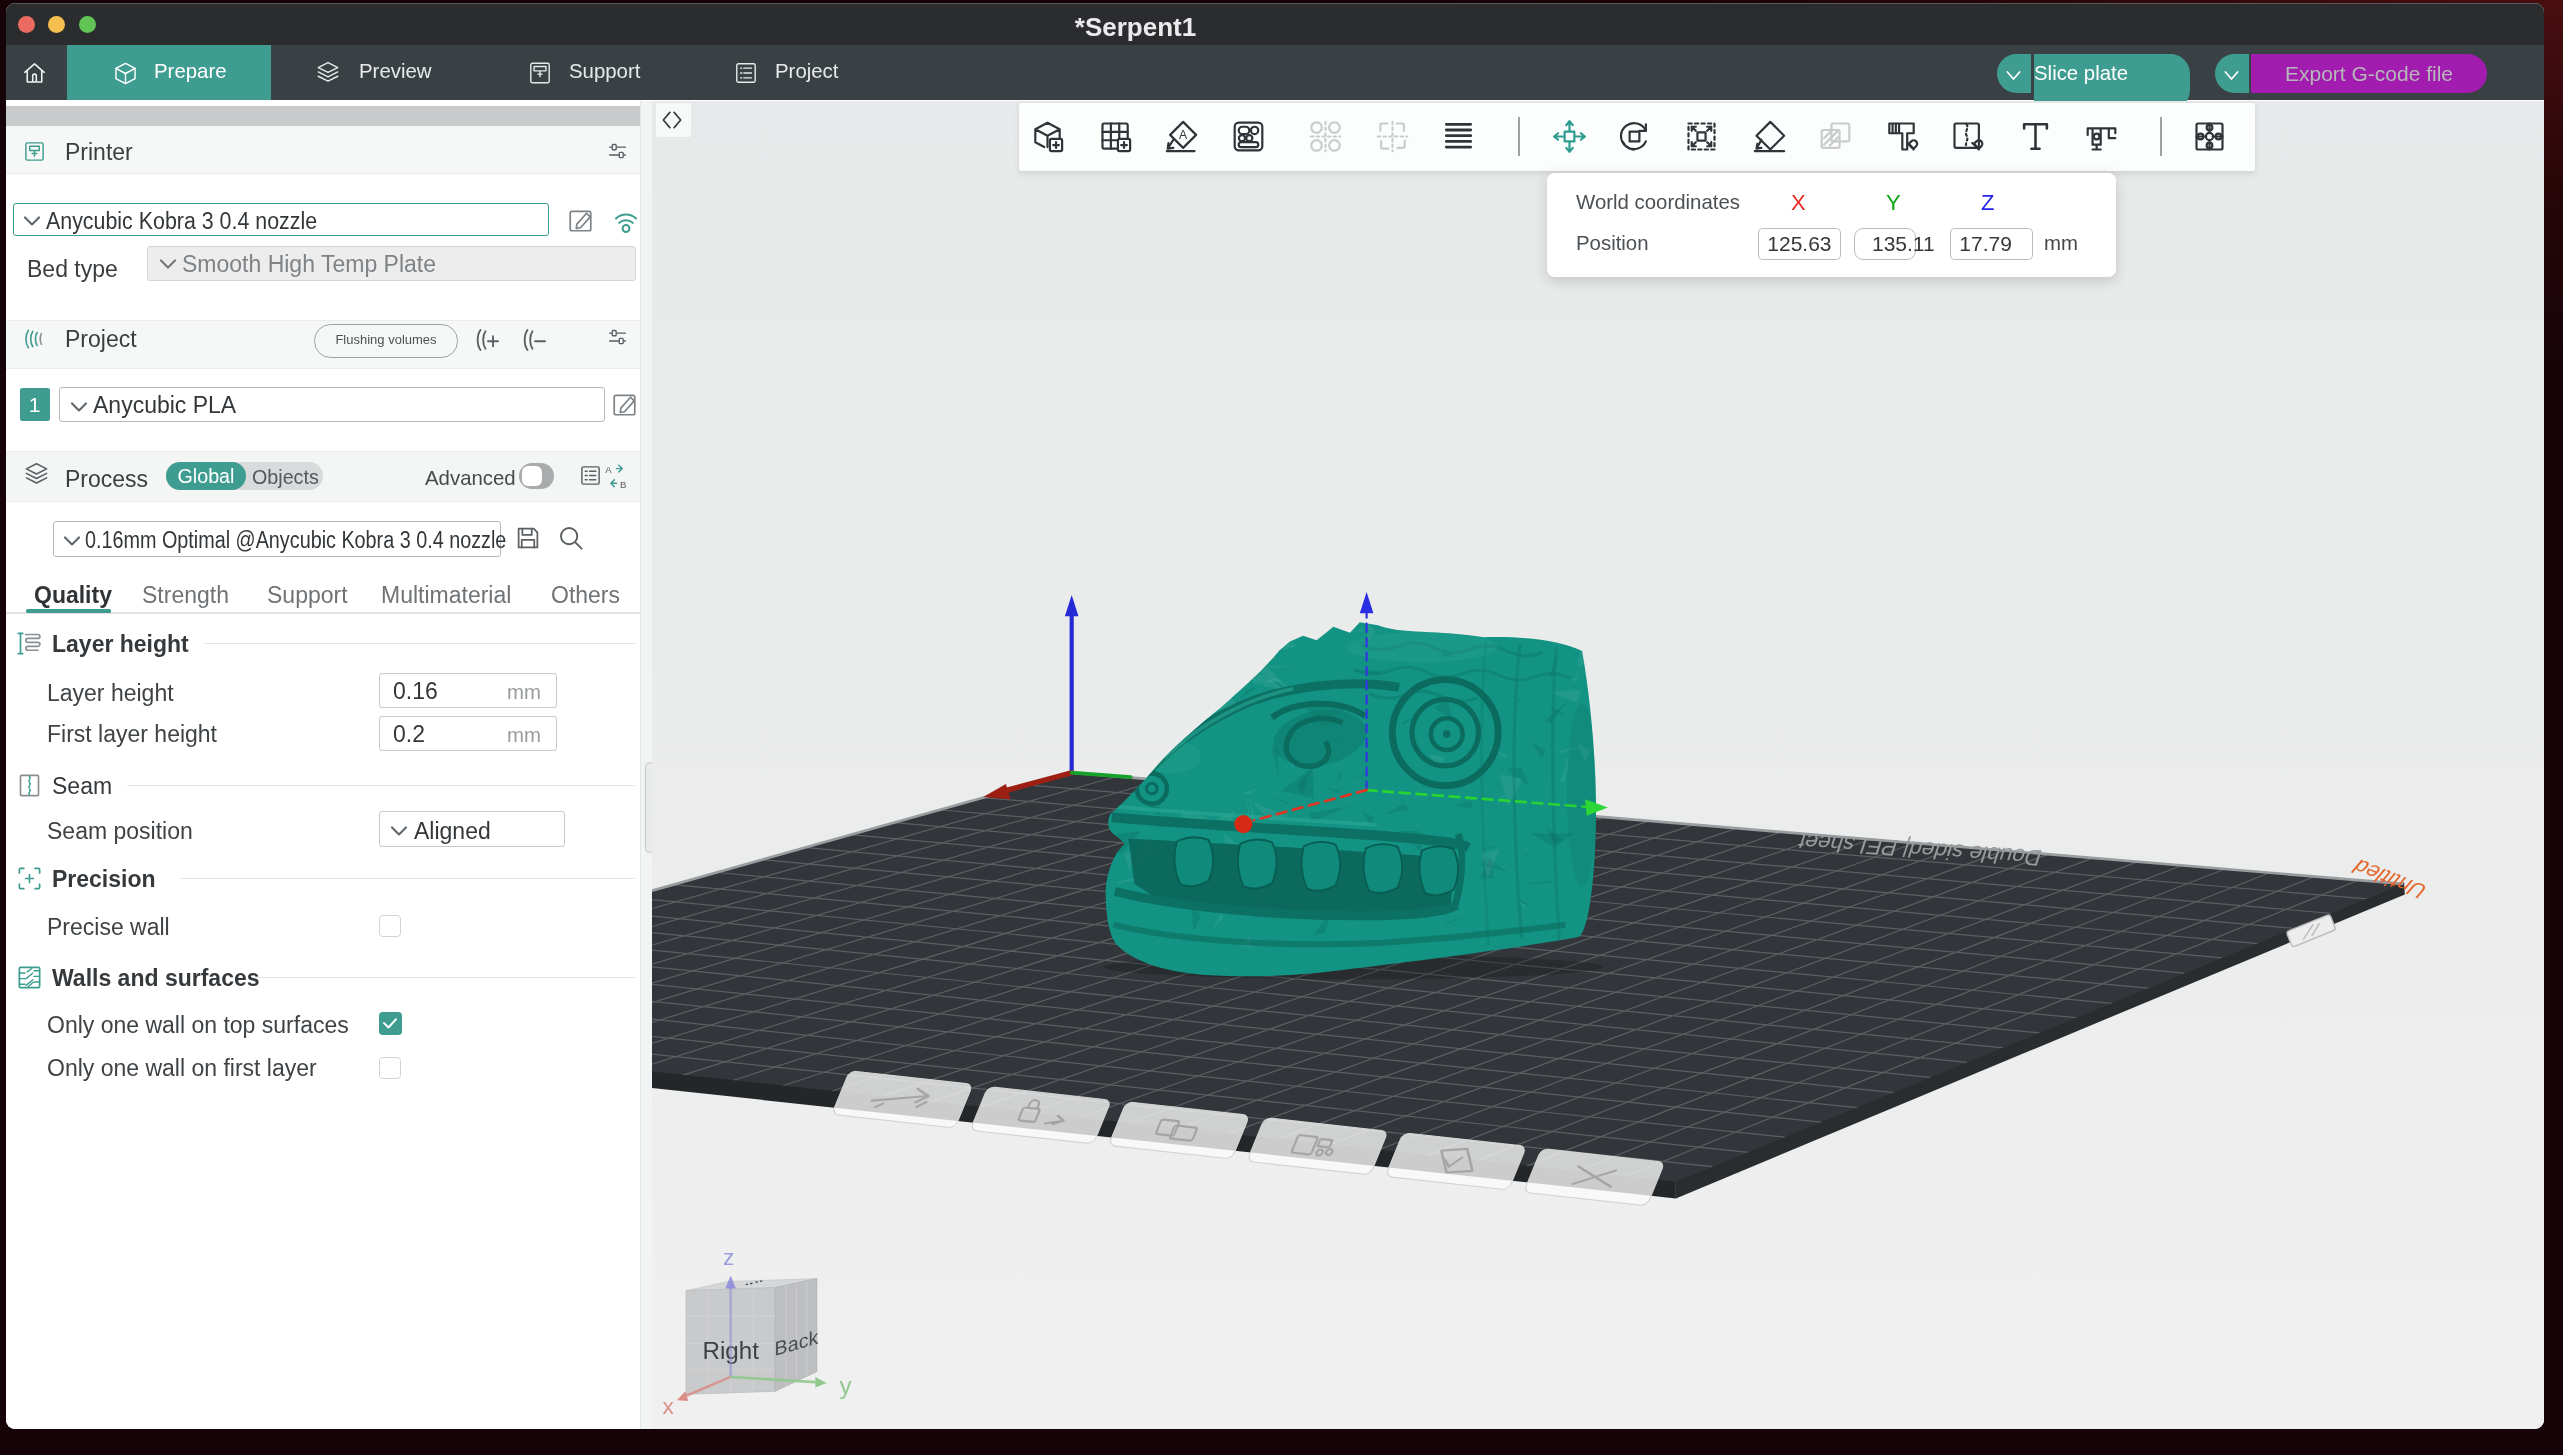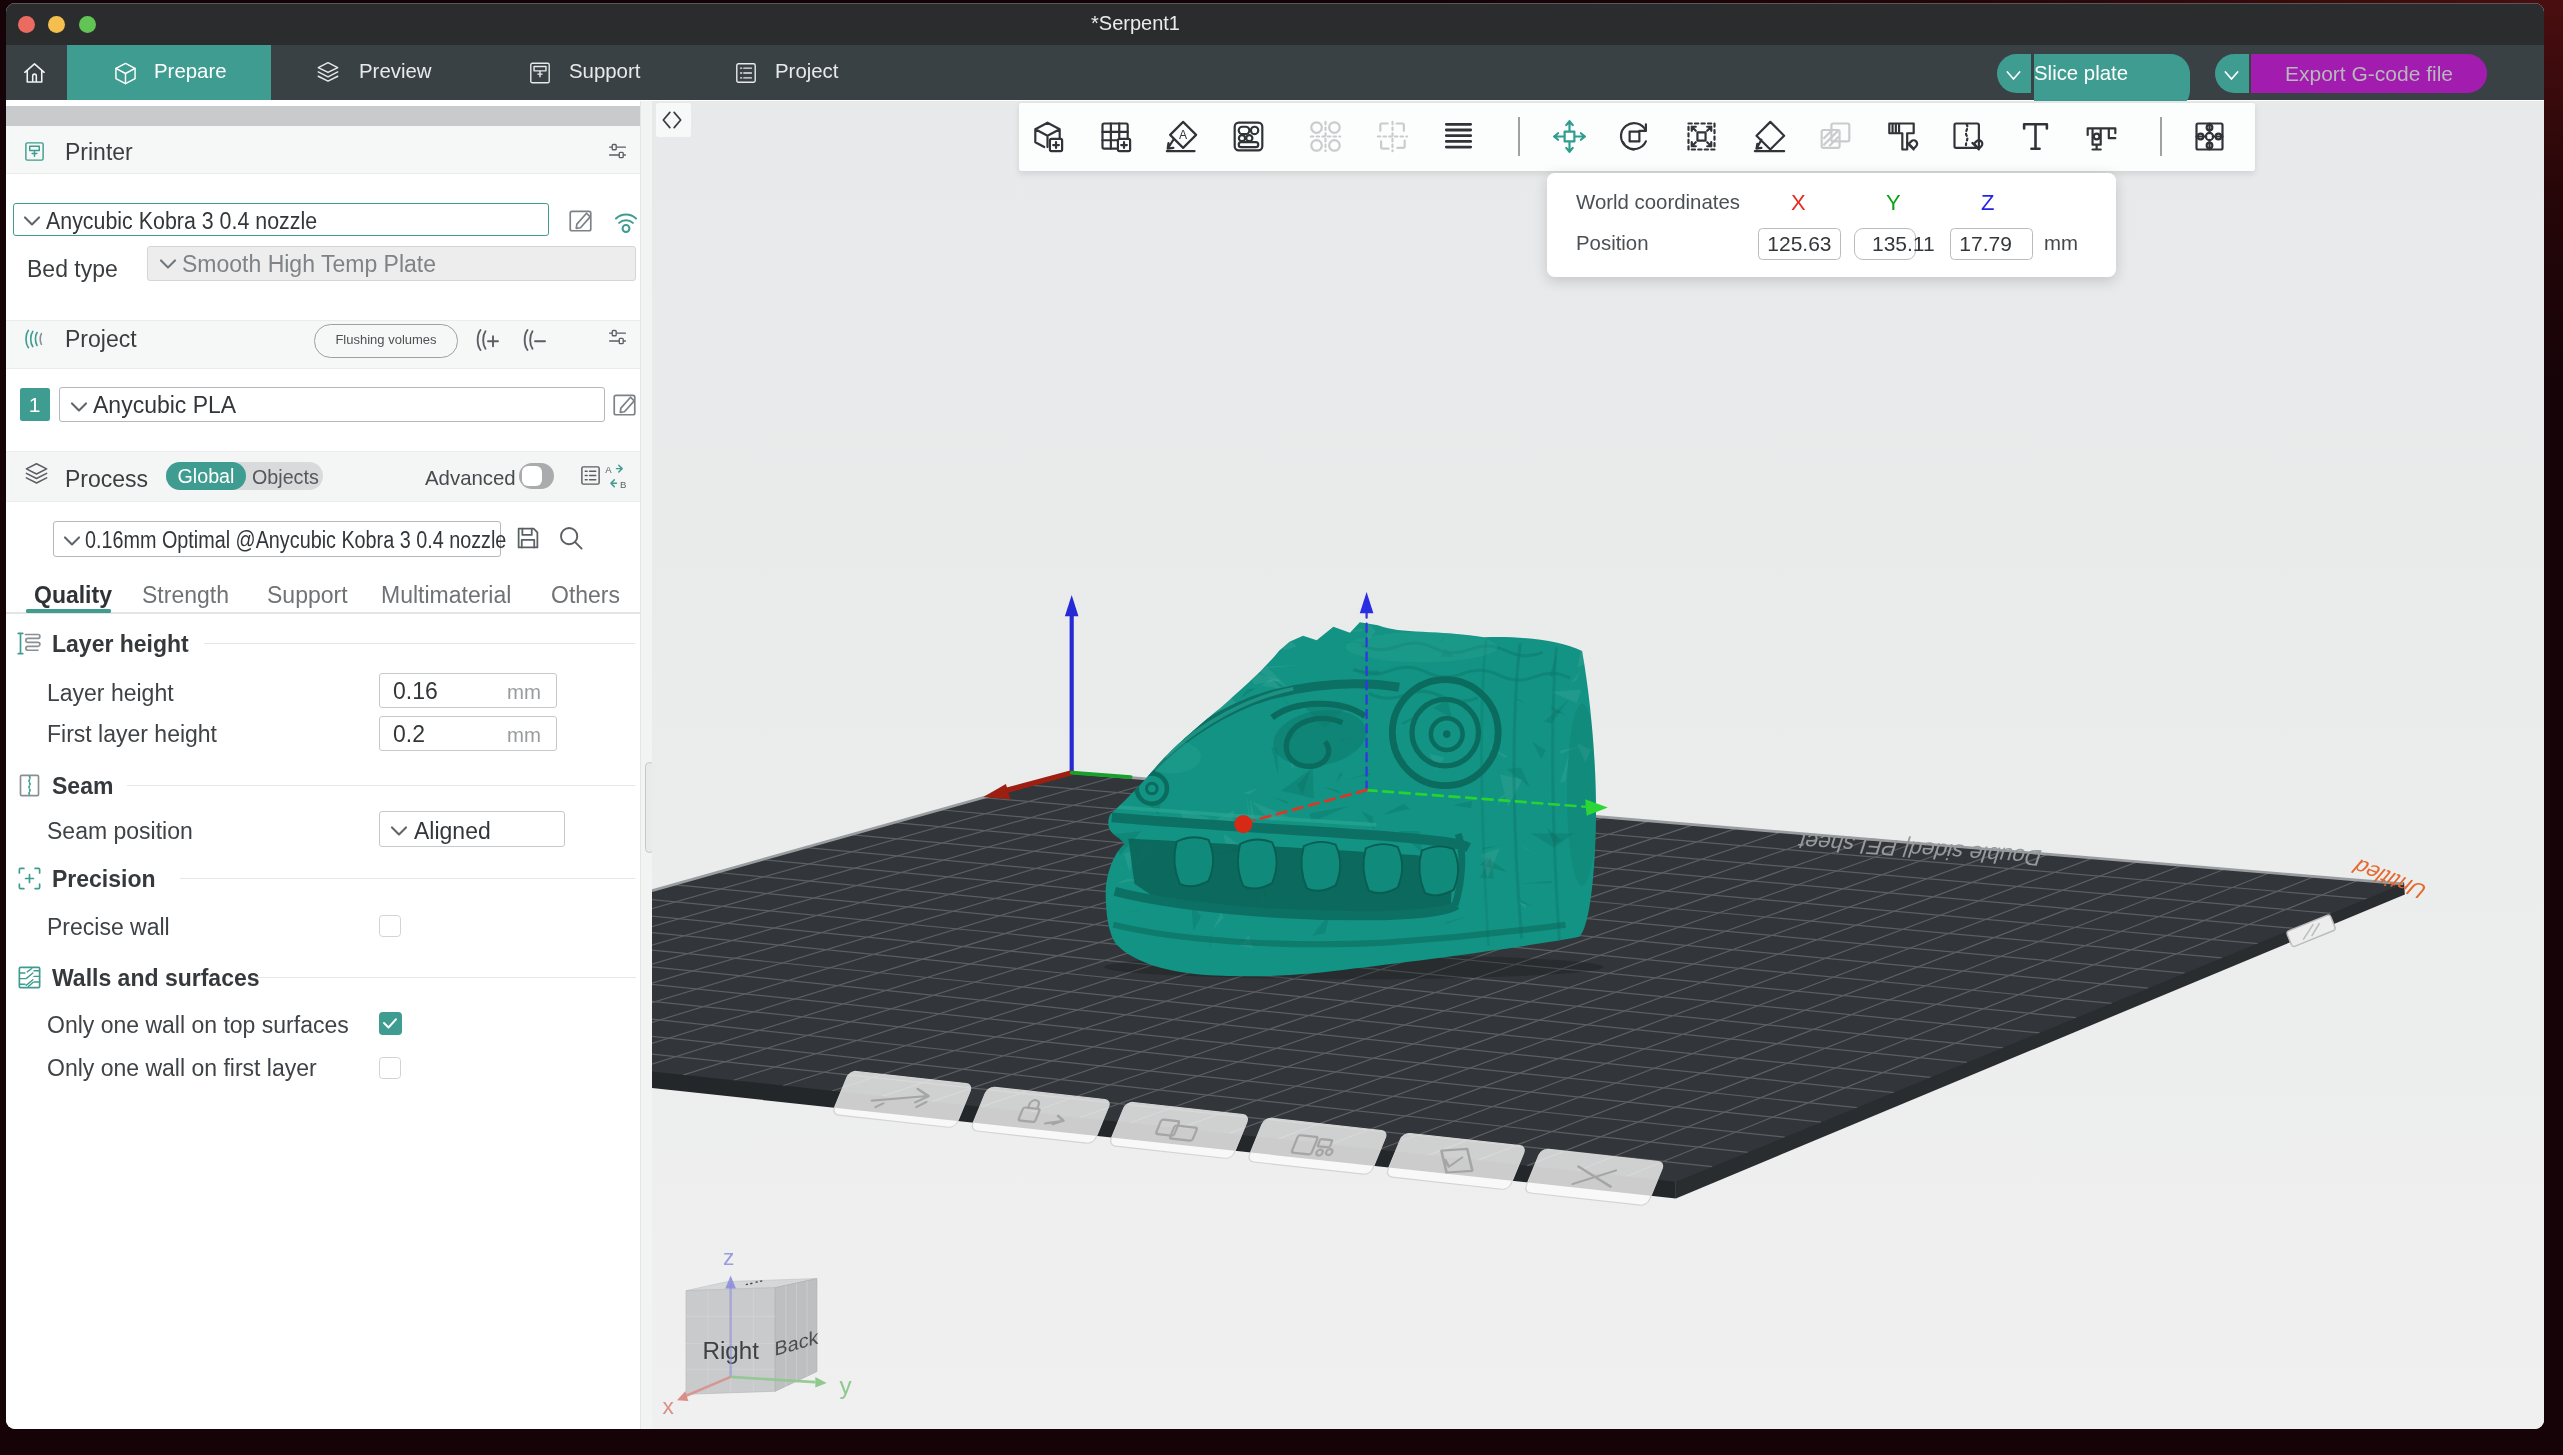--- a/index.html
+++ b/index.html
@@ -9,21 +9,21 @@
 .abs { position:absolute; }
 .lbl { position:absolute; font-size:23px; color:#3f4346; white-space:nowrap; }
 .cx { display:inline-block; transform:scaleX(0.93); transform-origin:0 50%; }
 </style></head><body>
 <div id="win">
 
   <div class="abs" style="left:0;top:0;width:2538px;height:42px;background:#2b2c2e;border-top:1.5px solid #58585a"></div>
   <div class="abs" style="left:12px;top:13px;width:17.4px;height:17.4px;border-radius:50%;background:#ec6b60"></div>
   <div class="abs" style="left:42px;top:13px;width:17.4px;height:17.4px;border-radius:50%;background:#f4bf4e"></div>
   <div class="abs" style="left:73px;top:13px;width:17.4px;height:17.4px;border-radius:50%;background:#61c455"></div>
-  <div class="abs" style="left:0;top:9px;width:2259px;text-align:center;font-size:20px;font-weight:400;color:#ebebed">*Serpent1</div>
+  <div class="abs" style="left:0;top:9px;width:2259px;text-align:center;font-size:26px;font-weight:700;color:#ebebed">*Serpent1</div>
 
   <div class="abs" style="left:0;top:42px;width:2538px;height:55px;background:#3a4144"></div>
   <svg style="position:absolute;left:14.4px;top:56px" width="29" height="29" viewBox="0 0 48 48" fill="none" stroke="#f0f2f2" stroke-width="2.6" stroke-linecap="round" stroke-linejoin="round">
       <path d="M8,22 L24,8 L40,22 M12,19 V38 H36 V19 M21,38 V28 a3,3 0 0 1 6,0 V38"></path>
     </svg>
   <div class="abs" style="left:61px;top:42px;width:204px;height:55px;background:#3f9c90"></div>
   <svg style="position:absolute;left:106px;top:57px" width="27" height="27" viewBox="0 0 48 48" fill="none" stroke="#fff" stroke-width="2.6" stroke-linecap="round" stroke-linejoin="round">
       <path d="M24,6 L41,15 L24,24 L7,15 Z"></path>
       <path d="M7,15 V33 L24,42 L41,33 V15"></path>
       <path d="M24,24 V42"></path>
@@ -172,21 +172,21 @@
 <div class="abs" style="left:387px;top:675px;font-size:23px;color:#33373a">0.16</div>
 <div class="abs" style="left:501px;top:678px;font-size:20.4px;color:#989c9e">mm</div>
 <div class="lbl" style="left:41px;top:718px">First layer height</div>
 <div class="abs" style="left:373px;top:713px;width:178px;height:35px;border:1.5px solid #c7c9ca;border-radius:3px"></div>
 <div class="abs" style="left:387px;top:718px;font-size:23px;color:#33373a">0.2</div>
 <div class="abs" style="left:501px;top:721px;font-size:20.4px;color:#989c9e">mm</div>
 <svg style="position:absolute;left:9.8px;top:769px" width="27" height="27" viewBox="0 0 48 48" fill="none" stroke="#3f9c90" stroke-width="3.0" stroke-linecap="round" stroke-linejoin="round">
       <rect x="8" y="6" width="32" height="36" rx="2" stroke="#8a8f93"></rect>
       <path d="M24,8 c3,4 -3,7 0,11 c3,4 -3,7 0,11 c3,4 -3,7 0,10" stroke="#3f9c90" stroke-dasharray="3 3"></path>
     </svg>
-    <div class="abs" style="left:46px;top:770px;font-size:23px;font-weight:bold;color:#35393c;white-space:nowrap">Seam</div>
+    <div class="abs" style="left:46px;top:770px;font-size:23px;font-weight:normal;color:#35393c;white-space:nowrap">Seam</div>
     <div class="abs" style="left:121px;top:782px;width:508px;height:1.1px;background:#e6e6e6"></div>
 <div class="lbl" style="left:41px;top:815px">Seam position</div>
 <div class="abs" style="left:373px;top:808px;width:186px;height:36px;border:1.5px solid #c7c9ca;border-radius:3px"></div>
 <svg class="abs" style="left:384px;top:823px" width="18" height="9.8" viewBox="0 0 24 14" fill="none" stroke="#5f666b" stroke-width="3.0" stroke-linecap="round" stroke-linejoin="round">
       <path d="M2,2 L12,12 L22,2"></path>
     </svg>
 <div class="abs" style="left:408px;top:815px;font-size:23px;color:#33373a">Aligned</div>
 <svg style="position:absolute;left:9.8px;top:862px" width="27" height="27" viewBox="0 0 48 48" fill="none" stroke="#3f9c90" stroke-width="3.0" stroke-linecap="round" stroke-linejoin="round">
       <path d="M6,14 V8 a2,2 0 0 1 2,-2 h6 M34,6 h6 a2,2 0 0 1 2,2 v6 M42,34 v6 a2,2 0 0 1 -2,2 h-6 M14,42 H8 a2,2 0 0 1 -2,-2 v-6 M24,17 v14 M17,24 h14"></path>
     </svg>

